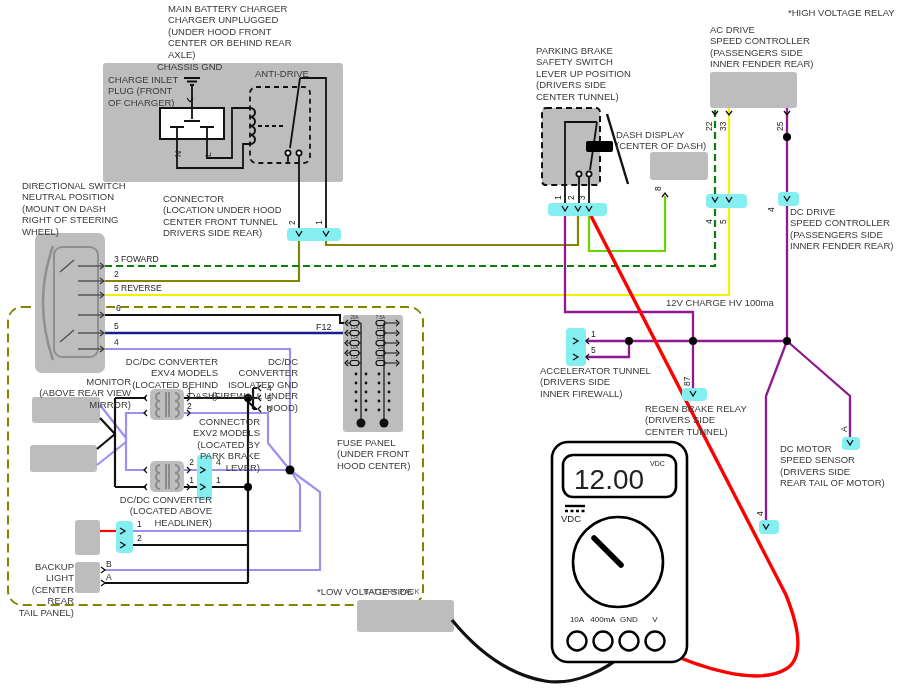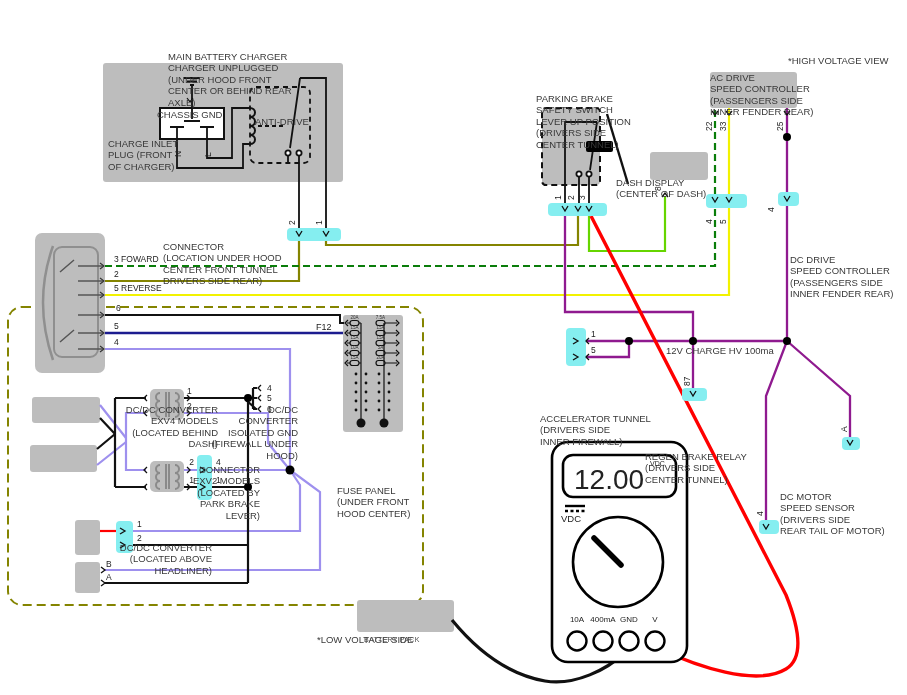--- a/index.html
+++ b/index.html
@@ -1,20 +1,20 @@
 <!DOCTYPE html>
 <html><head>
 <meta charset="utf-8">
 <style>
   html,body{margin:0;padding:0;background:#fff;}
   #stage{position:relative;width:907px;height:695px;background:#fff;overflow:hidden;
          font-family:"Liberation Sans",sans-serif;}
   #wires{position:absolute;left:0;top:0;}
   .lbl{position:absolute;font-family:"Liberation Sans",sans-serif;font-size:9.5px;
-       color:#383838;line-height:1.2;white-space:pre-line;margin-top:48px;}
+       color:#383838;line-height:1.2;white-space:pre-line;}
   .c{text-align:right;}
   .tiny{font-size:7px;color:#4a4a4a;letter-spacing:.3px;}
   svg text{font-family:"Liberation Sans",sans-serif;fill:#222;}
   .pin{font-size:8.5px;}
   .amp{font-size:4.5px;fill:#333;}
   .mtxt{font-size:8px;}
 </style>
 </head>
 <body>
 
@@ -289,55 +289,65 @@
     <text class="mtxt" x="655" y="622" text-anchor="middle">V</text>
   </g>
 </svg>
 
 <div class="lbl" style="left:168px;top:3px">MAIN BATTERY CHARGER
 CHARGER UNPLUGGED
 (UNDER HOOD FRONT
 CENTER OR BEHIND REAR
 AXLE)</div>
 <div class="lbl" style="left:157px;top:61px">CHASSIS GND</div>
-<div class="lbl" style="left:108px;top:90px">CHARGE INLET
+<div class="lbl" style="left:108px;top:74px">CHARGE INLET
 PLUG (FRONT
 OF CHARGER)</div>
 <div class="lbl" style="left:255px;top:68px">ANTI-DRIVE</div>
+<div class="lbl" style="left:22px;top:180px">DIRECTIONAL SWITCH
+NEUTRAL POSITION
+(MOUNT ON DASH
+RIGHT OF STEERING
+WHEEL)</div>
 <div class="lbl" style="left:163px;top:193px">CONNECTOR
 (LOCATION UNDER HOOD
 CENTER FRONT TUNNEL
 DRIVERS SIDE REAR)</div>
 <div class="lbl" style="left:536px;top:45px">PARKING BRAKE
 SAFETY SWITCH
 LEVER UP POSITION
 (DRIVERS SIDE
 CENTER TUNNEL)</div>
 <div class="lbl" style="left:616px;top:129px">DASH DISPLAY
 (CENTER OF DASH)</div>
-<div class="lbl" style="left:788px;top:7px">*HIGH VOLTAGE VIEW</div>
+<div class="lbl" style="left:788px;top:7px">*HIGH VOLTAGE RELAY</div>
 <div class="lbl" style="left:710px;top:24px">AC DRIVE
 SPEED CONTROLLER
 (PASSENGERS SIDE
 INNER FENDER REAR)</div>
 <div class="lbl" style="left:790px;top:206px">DC DRIVE
 SPEED CONTROLLER
 (PASSENGERS SIDE
 INNER FENDER REAR)</div>
 <div class="lbl" style="left:666px;top:297px">12V CHARGE HV 100ma</div>
 <div class="lbl" style="left:540px;top:365px">ACCELERATOR TUNNEL
 (DRIVERS SIDE
 INNER FIREWALL)</div>
 <div class="lbl" style="left:645px;top:403px">REGEN BRAKE RELAY
 (DRIVERS SIDE
 CENTER TUNNEL)</div>
 <div class="lbl" style="left:780px;top:443px">DC MOTOR
 SPEED SENSOR
 (DRIVERS SIDE
 REAR TAIL OF MOTOR)</div>
+<div class="lbl c" style="left:1px;top:376px;width:130px">MONITOR
+(ABOVE REAR VIEW MIRROR)</div>
+<div class="lbl c" style="left:8px;top:561px;width:66px">BACKUP LIGHT
+(CENTER REAR
+TAIL PANEL)</div>
 <div class="lbl c" style="left:118px;top:356px;width:100px">DC/DC CONVERTER
 EXV4 MODELS
 (LOCATED BEHIND DASH)</div>
 <div class="lbl c" style="left:210px;top:356px;width:88px">DC/DC CONVERTER
 ISOLATED GND
 (FIREWALL UNDER
 HOOD)</div>
 <div class="lbl c" style="left:172px;top:416px;width:88px">CONNECTOR
 EXV2 MODELS
 (LOCATED BY

